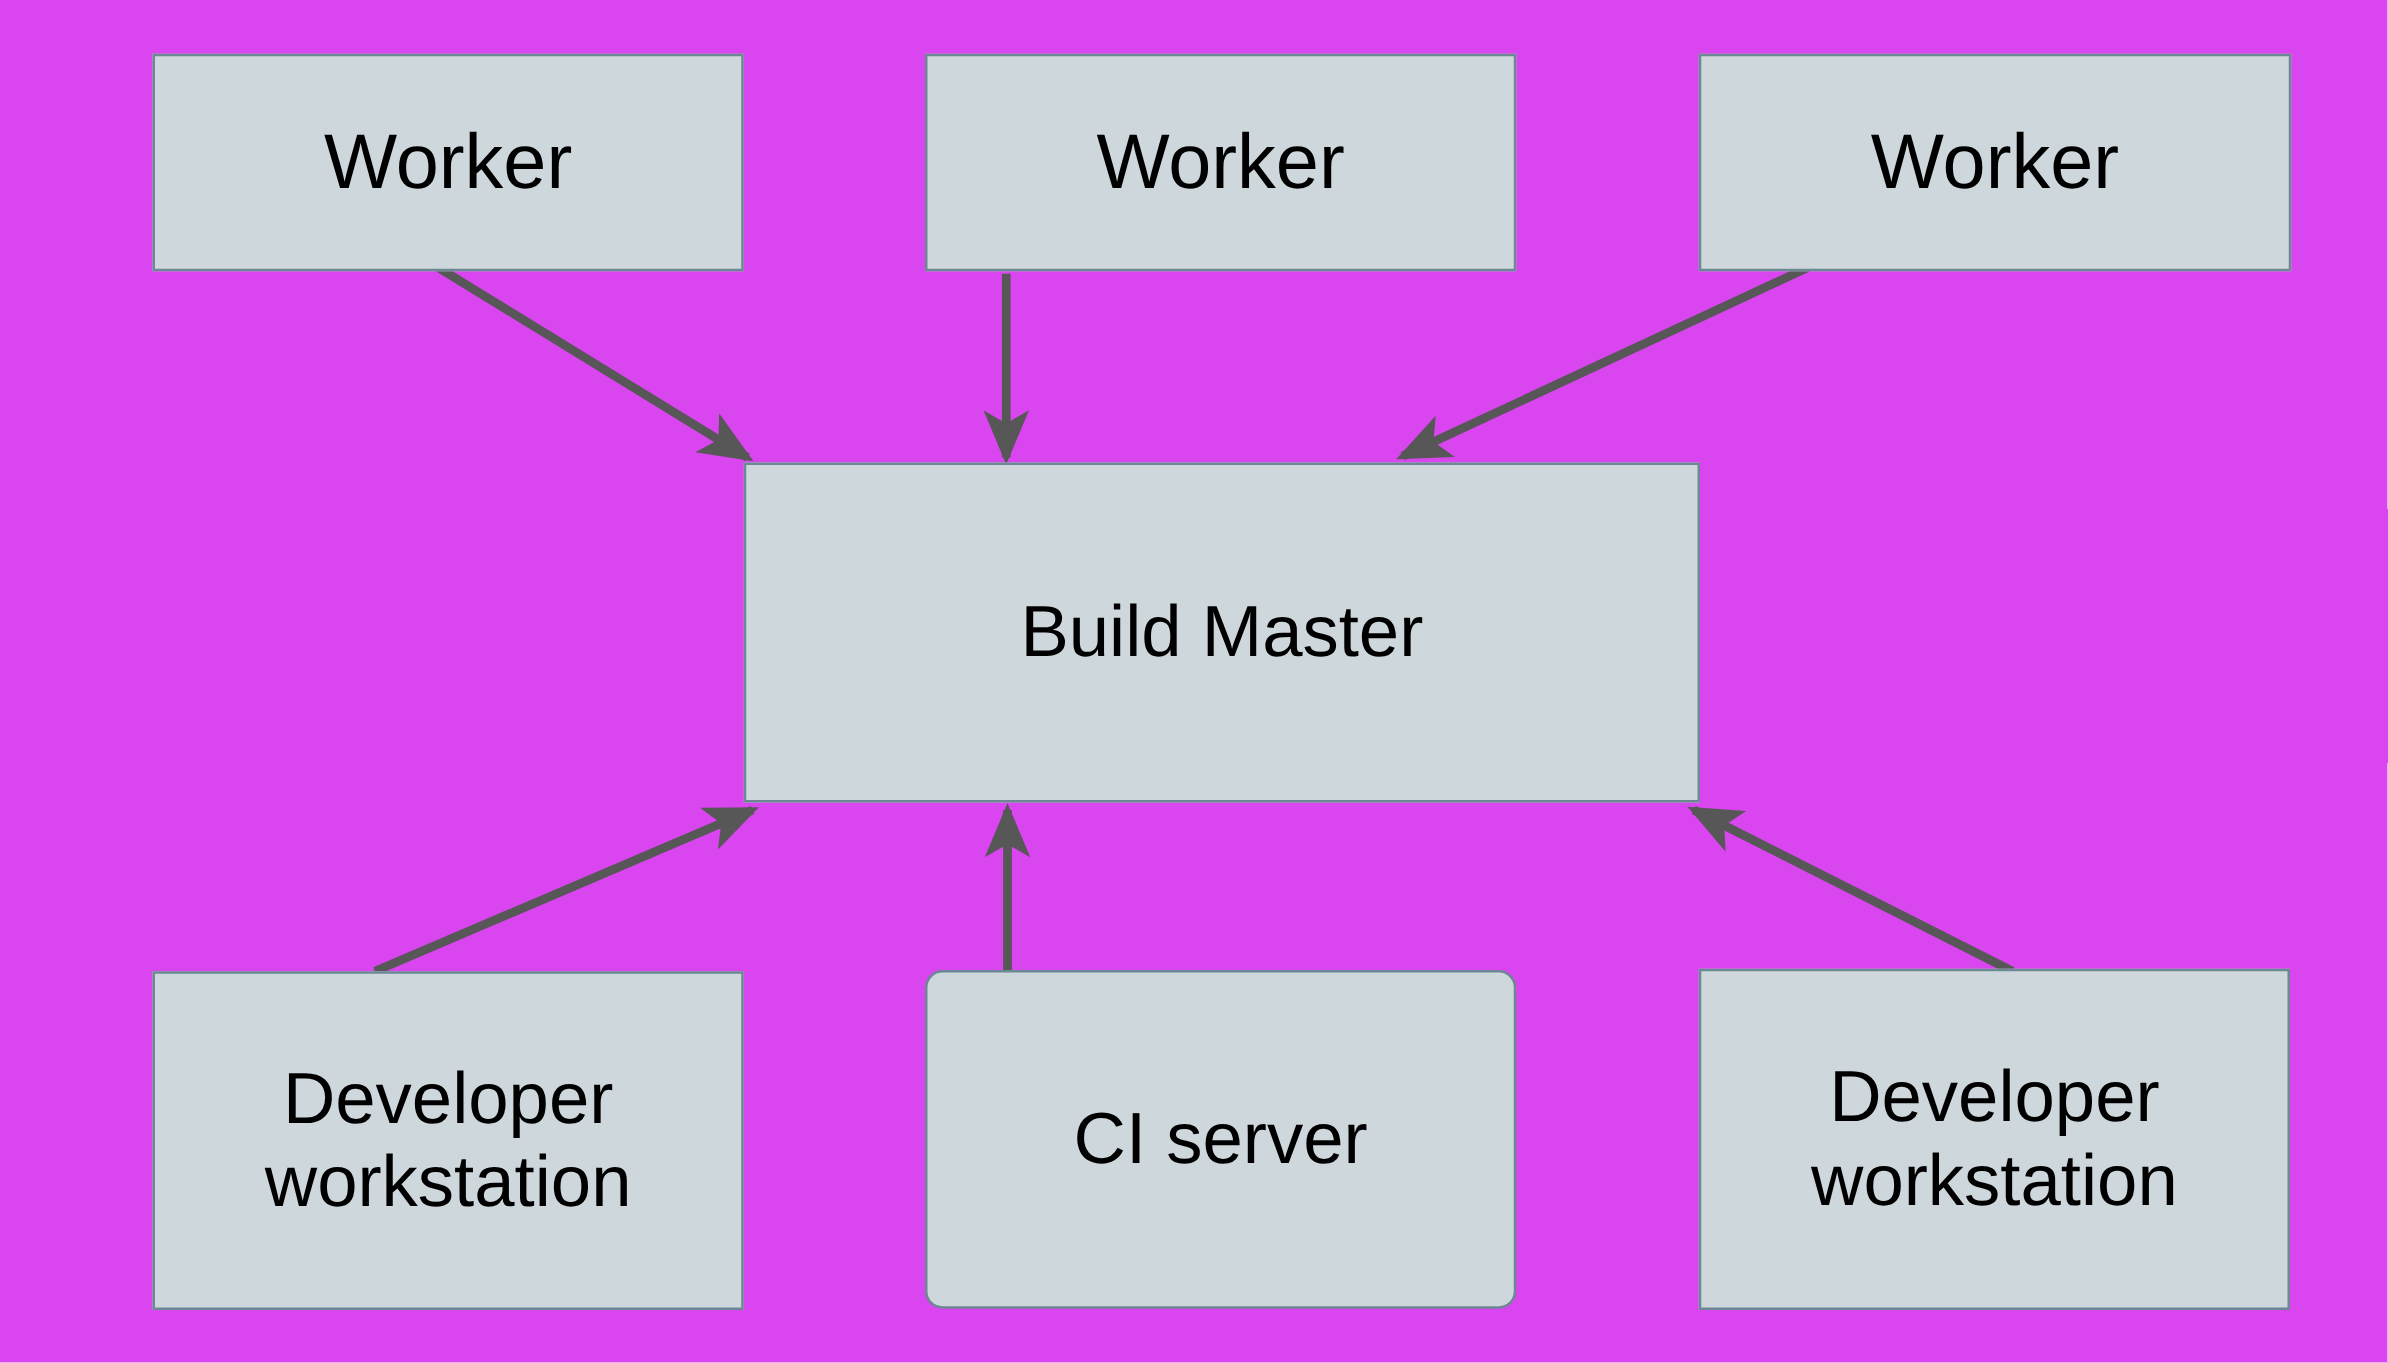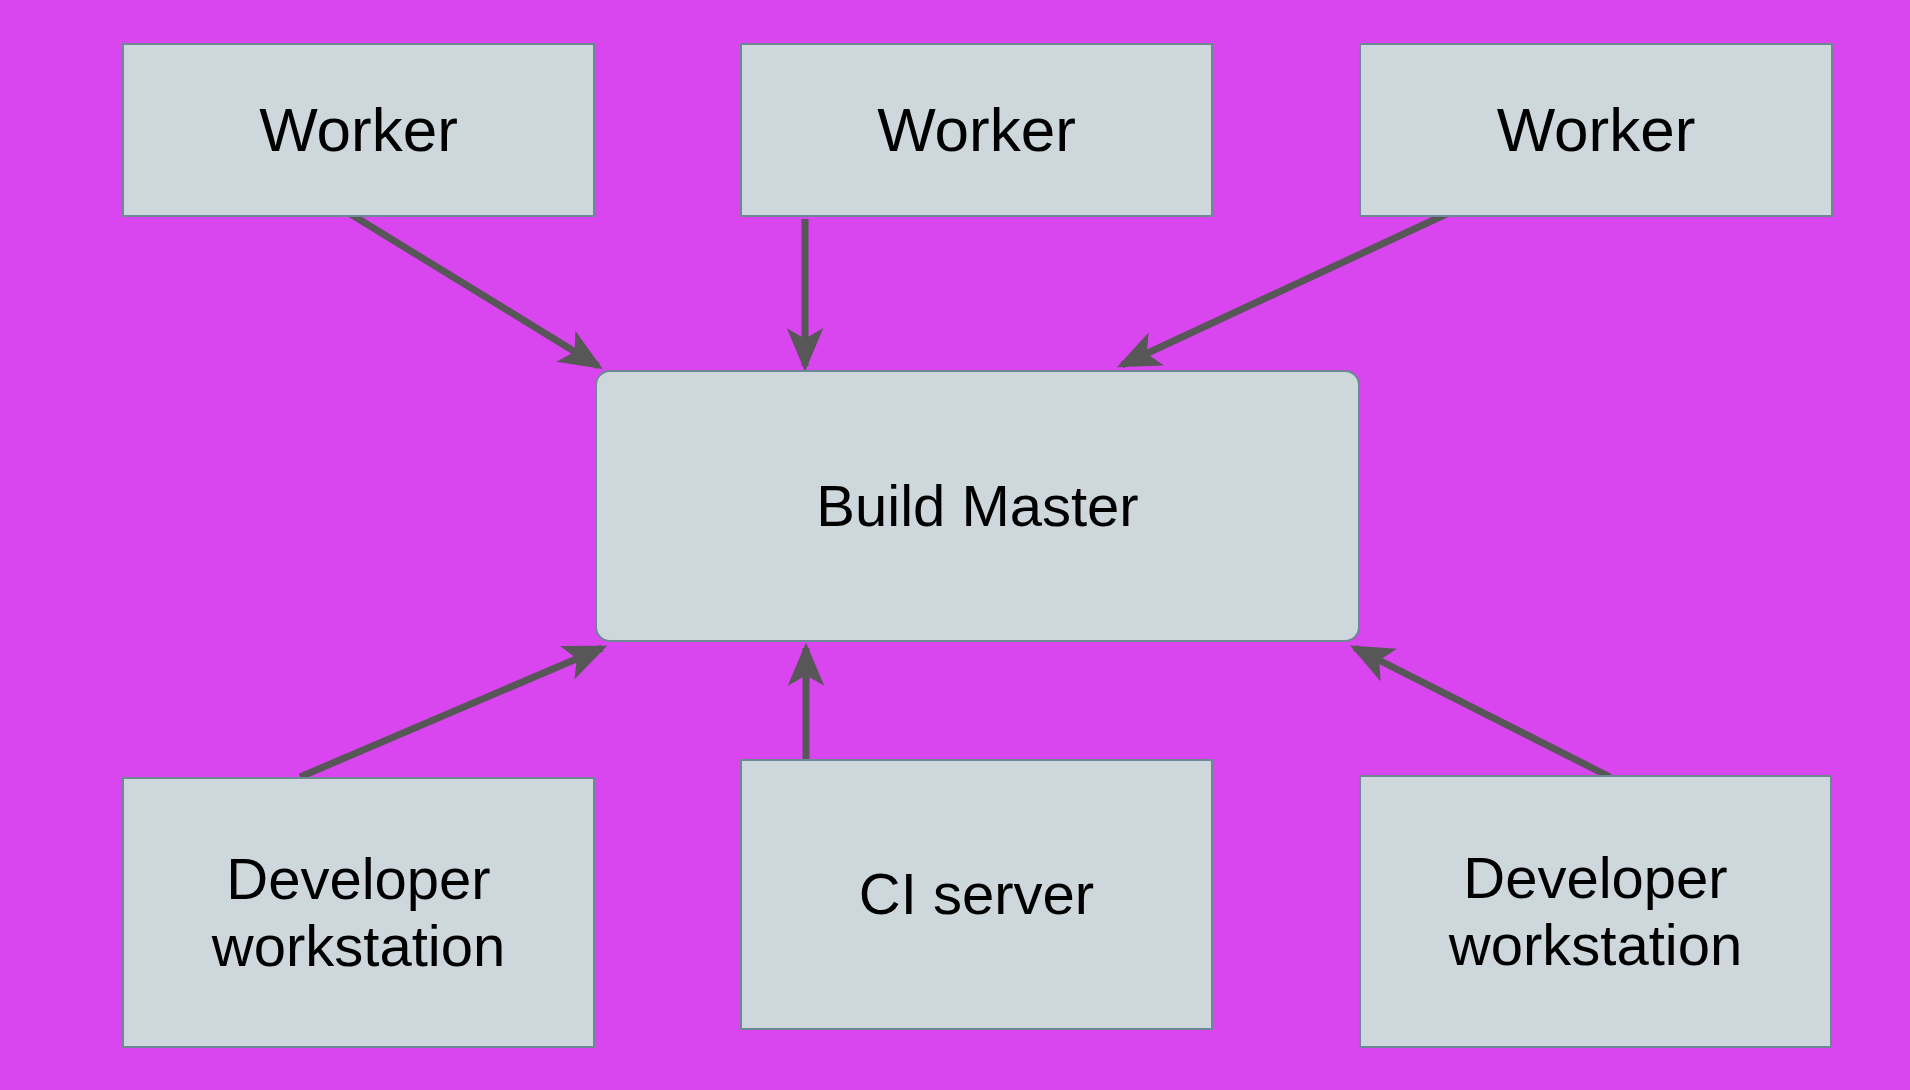--- a/index.html
+++ b/index.html
@@ -71,30 +71,30 @@
   </div>
 
   <div class="node" style="left: 740px; top: 43px; width: 473px; height: 174px; font-size: 62px; background: rgb(206, 216, 220); border-color: rgb(109, 135, 148); color: rgb(0, 0, 0);">
     <span class="node-label">Worker</span>
   </div>
 
   <div class="node" style="left: 1359px; top: 43px; width: 474px; height: 174px; font-size: 62px; background: rgb(206, 216, 220); border-color: rgb(109, 135, 148); color: rgb(0, 0, 0);">
     <span class="node-label">Worker</span>
   </div>
 
-  <div class="node" style="left: 595px; top: 370px; width: 765px; height: 272px; font-size: 58px; background: rgb(206, 216, 220); border-color: rgb(109, 135, 148); color: rgb(0, 0, 0); border-radius: 15px;">
+  <div class="node" style="left: 595px; top: 370px; width: 765px; height: 272px; font-size: 58px; background: rgb(206, 216, 220); border-color: rgb(109, 135, 148); color: rgb(0, 0, 0);">
     <span class="node-label">Build Master</span>
   </div>
 
   <div class="node" style="left: 122px; top: 777px; width: 473px; height: 271px; font-size: 58px; background: rgb(206, 216, 220); border-color: rgb(109, 135, 148); color: rgb(0, 0, 0);">
     <span class="node-label">Developer
 workstation</span>
   </div>
 
-  <div class="node" style="left: 740px; top: 759px; width: 473px; height: 271px; font-size: 58px; background: rgb(206, 216, 220); border-color: rgb(109, 135, 148); color: rgb(0, 0, 0);">
+  <div class="node" style="left: 740px; top: 776px; width: 473px; height: 271px; font-size: 58px; background: rgb(206, 216, 220); border-color: rgb(109, 135, 148); color: rgb(0, 0, 0); border-radius: 14px;">
     <span class="node-label">CI server</span>
   </div>
 
   <div class="node" style="left: 1359px; top: 775px; width: 473px; height: 273px; font-size: 58px; background: rgb(206, 216, 220); border-color: rgb(109, 135, 148); color: rgb(0, 0, 0);">
     <span class="node-label">Developer
 workstation</span>
   </div>
 
 </div>
 

